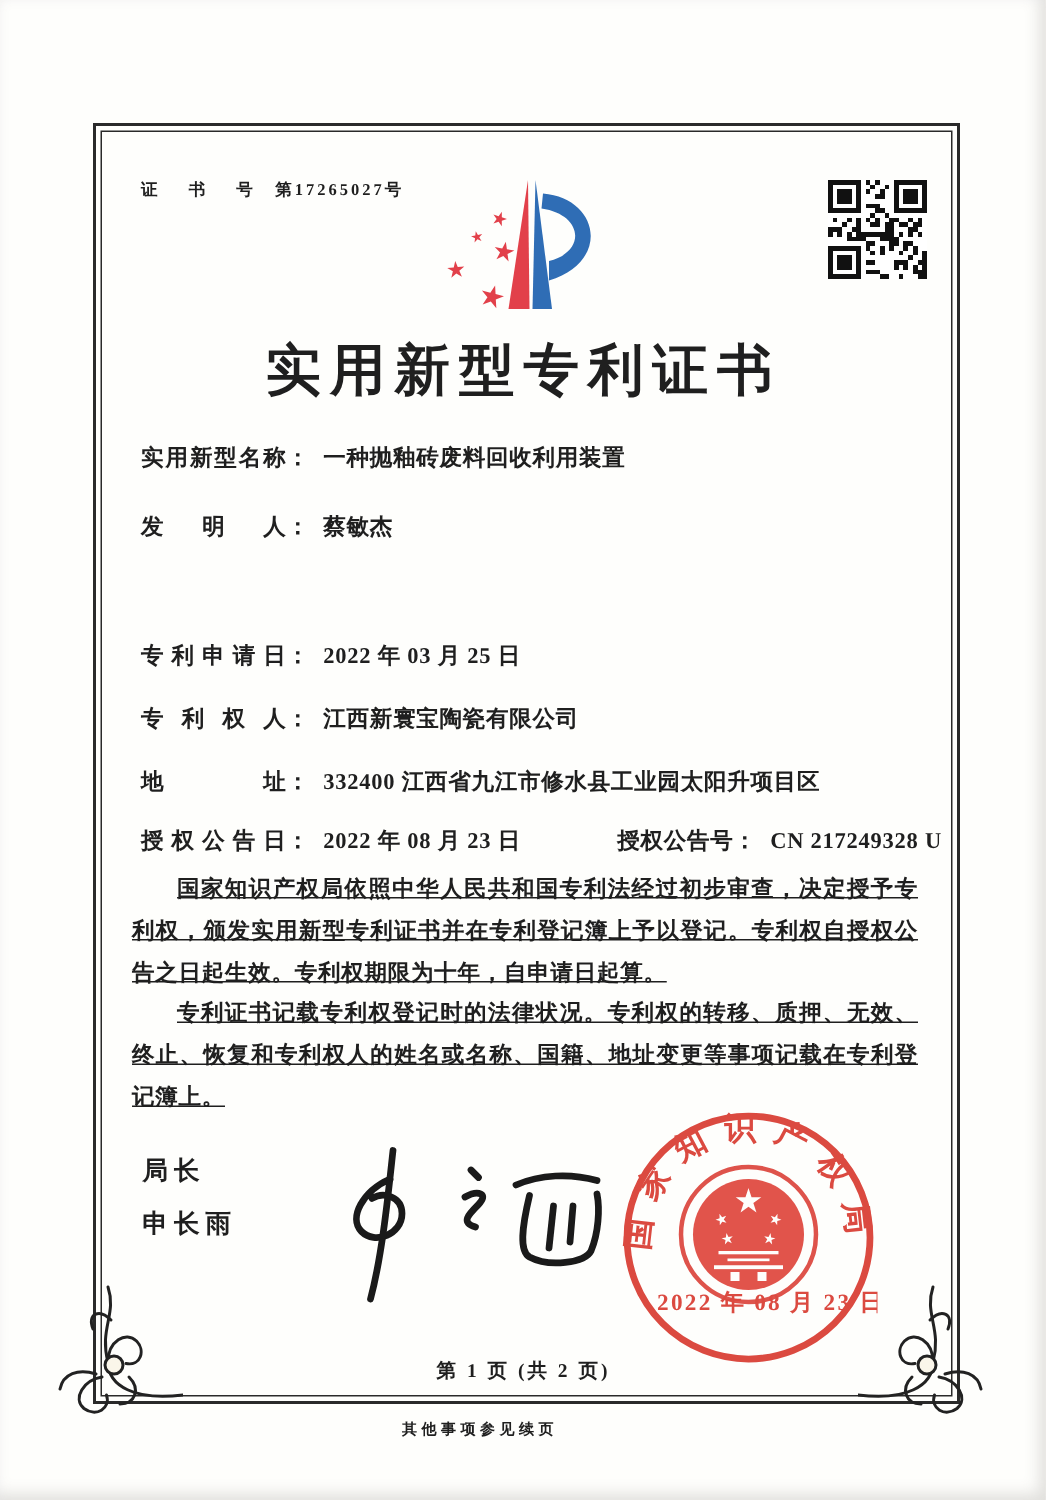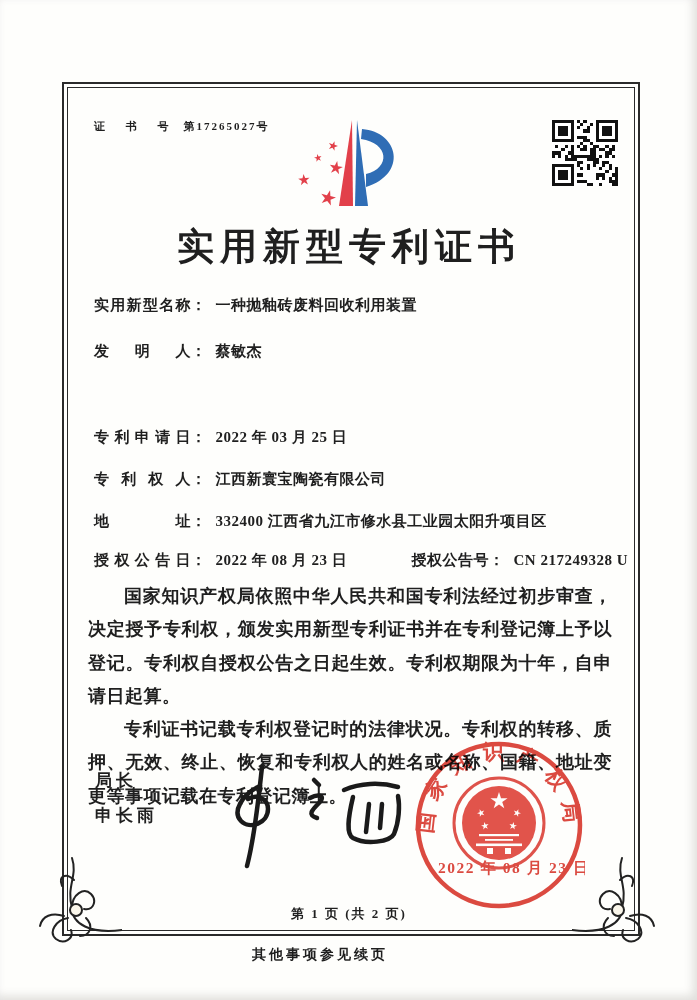--- a/index.html
+++ b/index.html
@@ -14,31 +14,31 @@
   .cert-no{position:absolute;left:94px;top:119px;font-size:11px;font-weight:bold;letter-spacing:2px;}
   .cert-no .prefix{letter-spacing:9px;margin-right:6px;}
   .logo{position:absolute;left:286px;top:116px;}
   .qr{position:absolute;left:552px;top:120px;width:66px;height:66px;}
   .title{position:absolute;left:62px;top:210px;width:574px;text-align:center;
     font-size:37px;font-weight:bold;letter-spacing:6px;margin-top:12px;}
   .frow{position:absolute;left:94px;font-size:15px;font-weight:600;letter-spacing:.5px;white-space:nowrap;}
   .flabel{display:inline-block;width:97px;text-align:justify;text-align-last:justify;vertical-align:bottom;}
   .fcolon{margin-right:9px;}
   .grant2{margin-left:60px;text-align:right;}
-  .paras{position:absolute;left:88px;top:580px;width:524px;font-size:18px;font-weight:600;
-    line-height:1.85;letter-spacing:.5px;text-align:justify;}
+  .paras{position:absolute;left:88px;top:580px;width:524px;font-size:15px;font-weight:600;
+    line-height:1.85;letter-spacing:.5px;text-align:justify;text-decoration:underline;}
   .paras p{margin:0;text-indent:2em;}
   .director{position:absolute;left:95px;top:764px;font-size:17px;font-weight:700;letter-spacing:4px;line-height:2.05;}
   .director div{white-space:nowrap;}
   .signature{position:absolute;left:198px;top:760px;}
   .seal{position:absolute;left:413px;top:739px;mix-blend-mode:multiply;opacity:.92;}
   .page-no{position:absolute;left:62px;top:905px;width:574px;text-align:center;
     font-size:13px;font-weight:600;letter-spacing:2px;}
   .footer-note{position:absolute;left:30px;top:946px;width:580px;text-align:center;
-    font-size:14px;font-weight:600;letter-spacing:3px;}
+    font-size:10px;font-weight:600;letter-spacing:3px;}
   .orn{position:absolute;top:854px;}
   .orn-left{left:28px;}
   .orn-right{left:572px;transform:scaleX(-1);}
 </style>
 </head>
 <body>
 
 <div class="page">
 
   <div class="frame">

